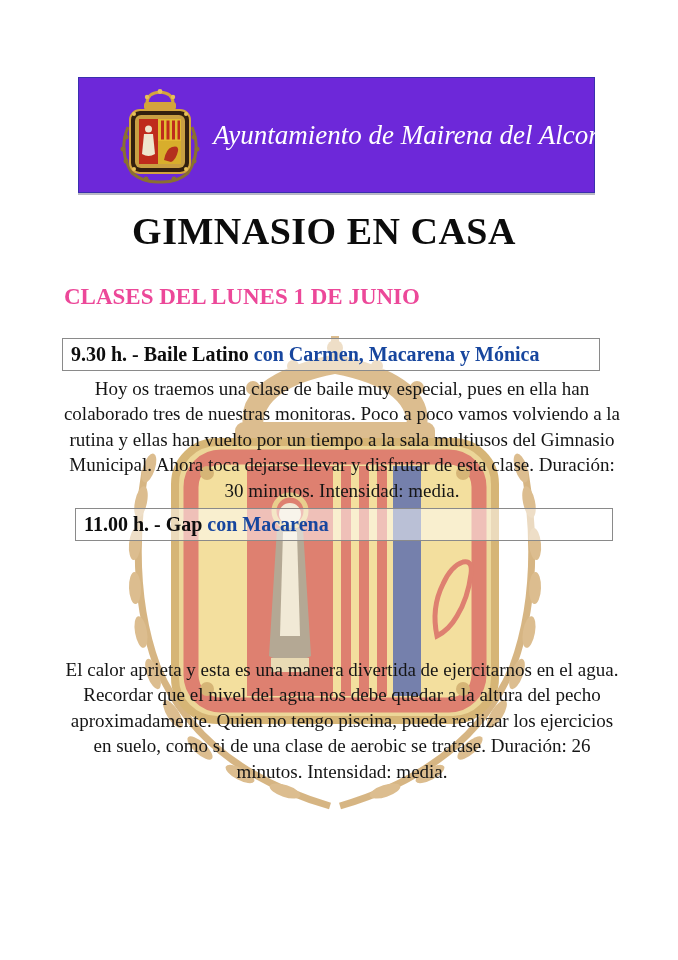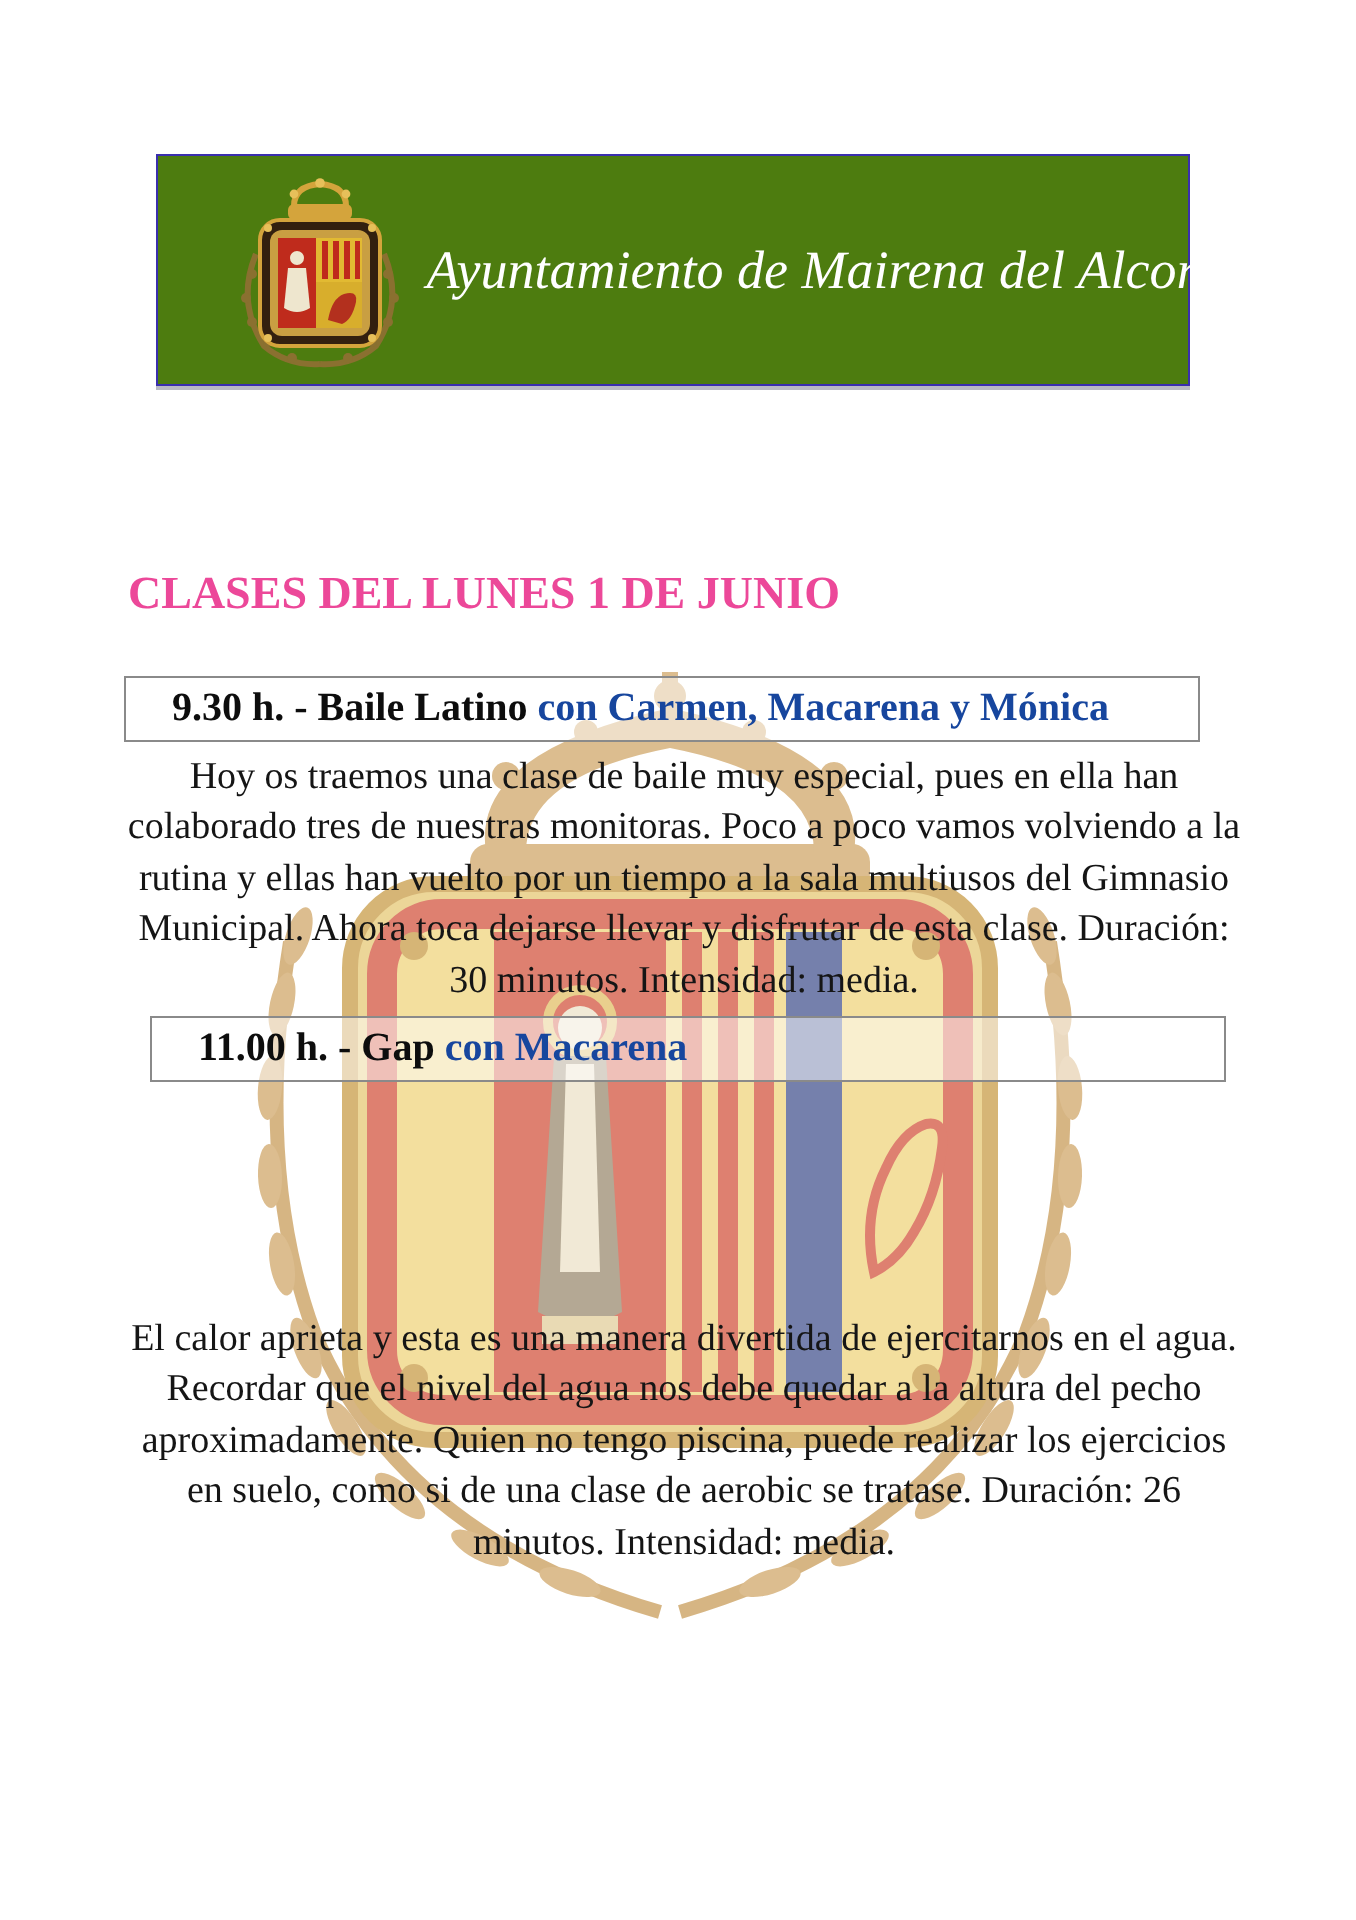--- a/index.html
+++ b/index.html
@@ -11,21 +11,21 @@
     font-family:"Liberation Serif","DejaVu Serif",serif;
   }
   
   .watermark{
     position:absolute;left:85px;top:336px;width:500px;height:490px;
     z-index:0;
   }
   
   .banner{
     position:absolute;left:78px;top:77px;width:517px;height:116px;
-    background:#4d7c0f;
+    background:#6d28d9;
     border-bottom:2px solid #b9b9c4;
     box-shadow:0 0 0 1px #3a2fae inset;
     z-index:2;
     font-family:Liberation Serif, serif;
   }
   .banner .logo{position:absolute;left:36px;top:12px;width:92px;height:96px;}
   .org-name{
     position:absolute;left:146px;top:0;width:364px;height:100%;
     display:flex;align-items:center;justify-content:center;
     color:#ffffff;font-style:italic;font-size:27px;white-space:nowrap;
@@ -41,21 +41,21 @@
     font-size:23px;font-weight:bold;color:#ec4899;z-index:1;white-space:nowrap;
   }
   
   .class-card{position:absolute;left:62px;width:560px;z-index:1;}
   .class-card.c1{top:338px;}
   .class-card.c2{top:508px;margin-left:13px;}
   .class-card.c3{top:652px;}
   .class-header{
     box-sizing:border-box;width:538px;height:33px;
     border:1px solid #8a8a8a;background:rgba(255,255,255,0.5);
-    padding-left:23px;line-height:31px;
+    padding-left:8px;line-height:31px;
     font-size:20px;font-weight:bold;white-space:nowrap;overflow:hidden;
   }
   .class-time{color:#0d0d0d;}
   .class-instructors{color:#17469e;margin-left:5px;}
   .class-desc{
     margin:5px 0 0 0;width:560px;
     font-size:19px;line-height:25.4px;color:#151515;text-align:center;
   }
 </style>
 </head>
@@ -172,20 +172,21 @@
       <rect x="47" y="31.5" width="3" height="19" fill="#bf2b1c"></rect>
       <rect x="52.5" y="31.5" width="3" height="19" fill="#bf2b1c"></rect>
       <rect x="58" y="31.5" width="3" height="19" fill="#bf2b1c"></rect>
       <rect x="63.5" y="31.5" width="2.5" height="19" fill="#bf2b1c"></rect>
       <rect x="44" y="52" width="23" height="23" fill="#d8ae2c"></rect>
       <path d="M50,71 q2,-11 8,-13 q7,-2 6,4 q-2,9 -7,11 Z" fill="#b3301e"></path>
     </svg>
     <div class="org-name">Ayuntamiento de Mairena del Alcor</div>
   </div>
 
+  <div class="doc-title">GIMNASIO EN CASA</div>
 
   <div class="schedule-heading">CLASES DEL LUNES 1 DE JUNIO</div>
 
   <div class="class-card c1">
     <div class="class-header">
       <span class="class-time">9.30 h. - Baile Latino</span><span class="class-instructors">con Carmen, Macarena y Mónica</span>
     </div>
     <p class="class-desc">Hoy os traemos una clase de baile muy especial, pues en ella han colaborado tres de nuestras monitoras. Poco a poco vamos volviendo a la rutina y ellas han vuelto por un tiempo a la sala multiusos del Gimnasio Municipal. Ahora toca dejarse llevar y disfrutar de esta clase. Duración: 30 minutos. Intensidad: media.</p>
   </div>
 

